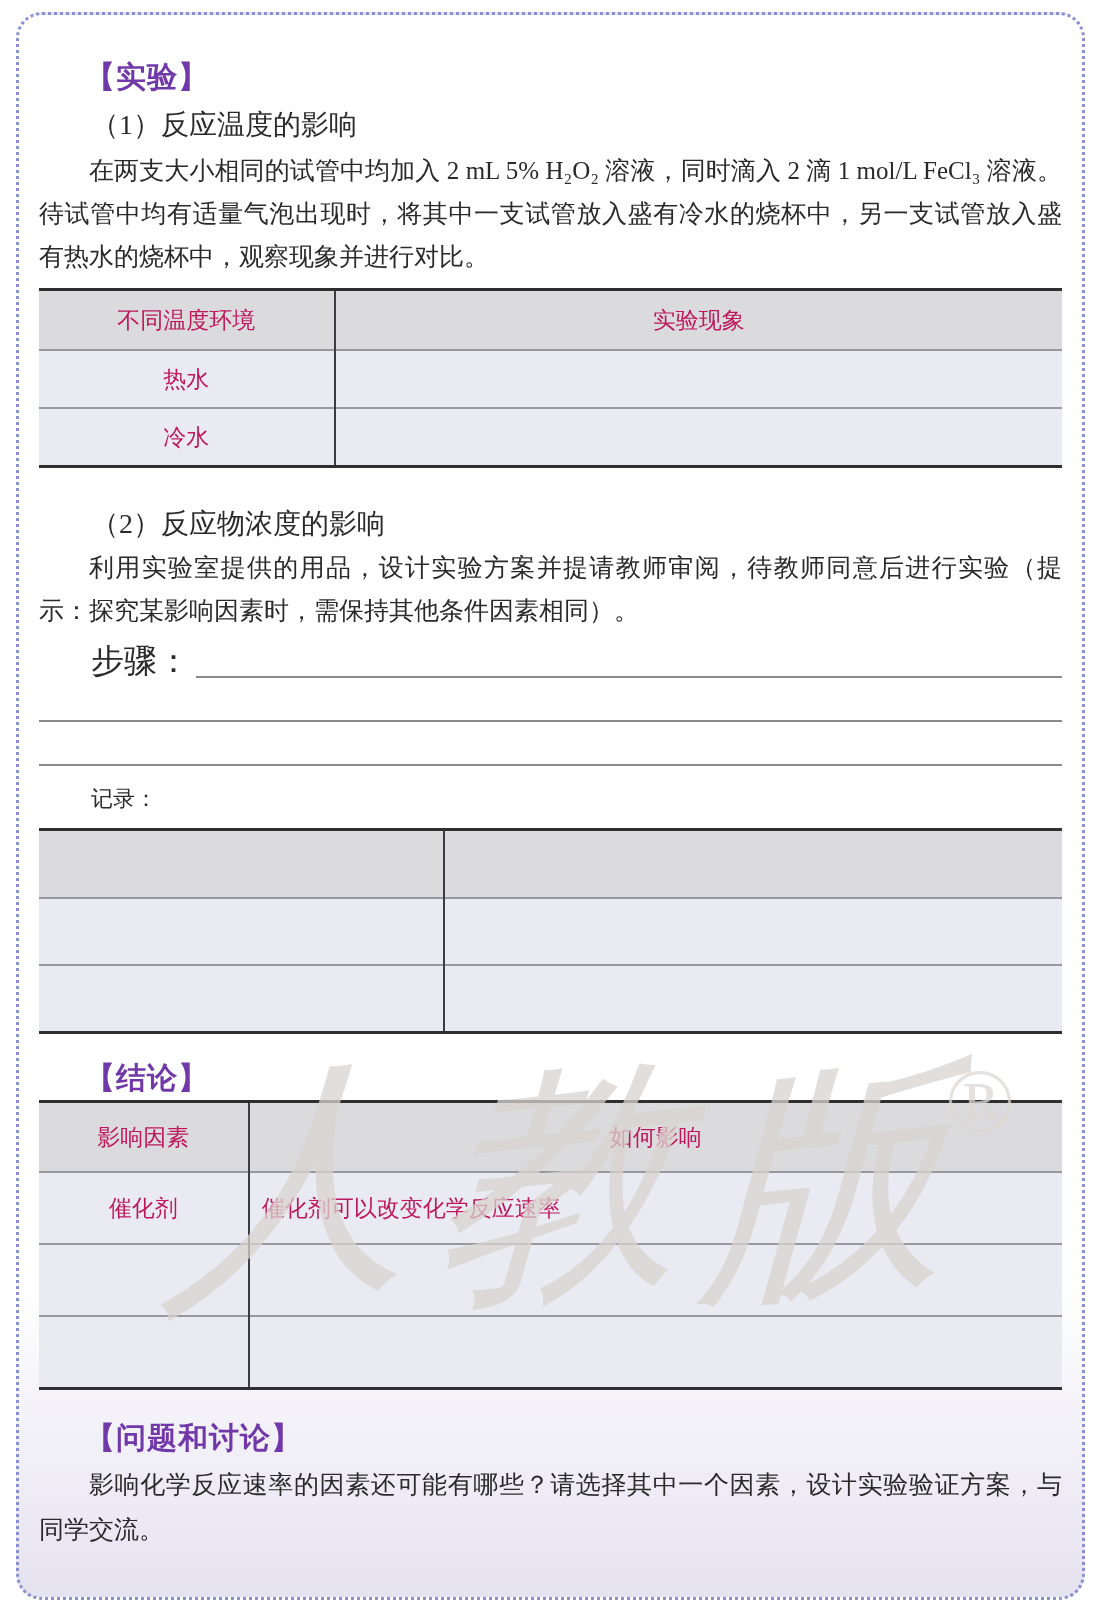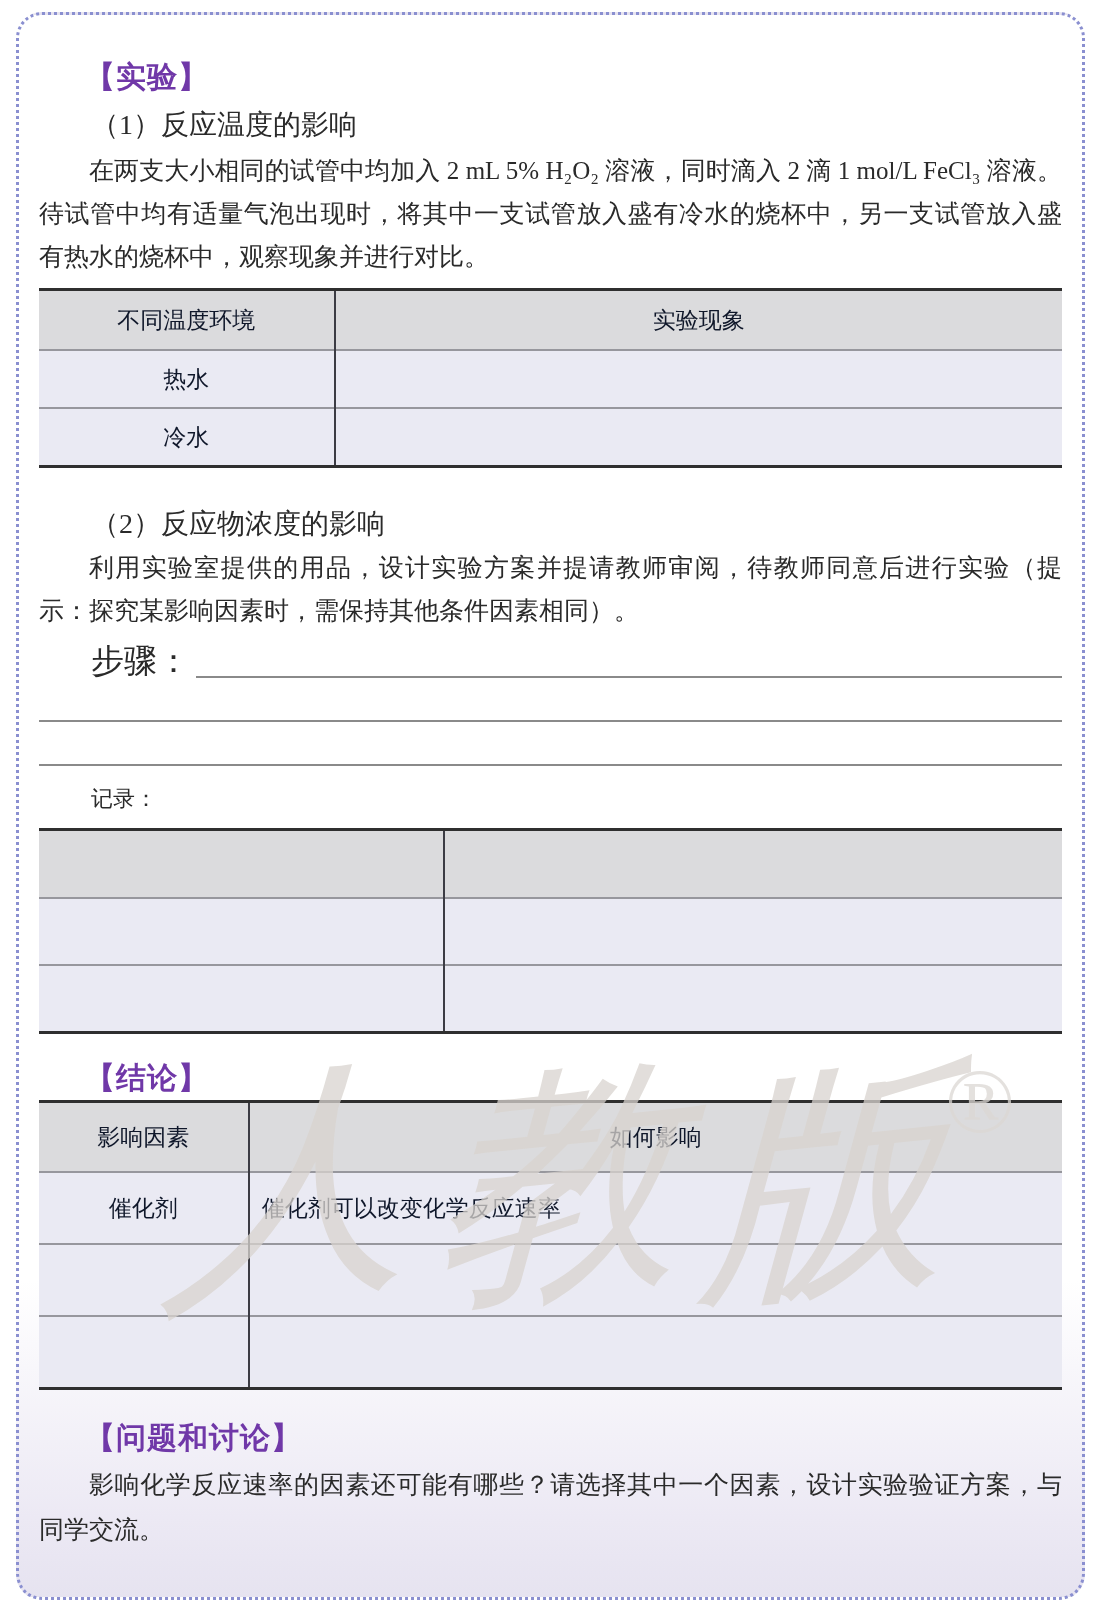--- a/index.html
+++ b/index.html
@@ -29,21 +29,21 @@
   .para3{margin-top:6px;line-height:45px;}
   
   .steps-row{display:flex;align-items:flex-end;margin:12px 0 0 52px;font-size:33px;line-height:34px;}
   .steps-label{white-space:nowrap;}
   .steps-line{flex:1;border-bottom:2px solid #8a8a8a;height:30px;margin-left:6px;}
   .blank-line{height:42px;border-bottom:2px solid #8a8a8a;}
   .record-label{font-size:22px;line-height:34px;margin:16px 0 0 52px;}
   
   table{width:100%;border-collapse:collapse;table-layout:fixed;
         border-top:3px solid #2f2f2f;border-bottom:3px solid #2f2f2f;}
-  td{font-size:23px;color:#0f172a;text-align:center;vertical-align:middle;
+  td{font-size:23px;color:#be185d;text-align:center;vertical-align:middle;
      padding:0;overflow:hidden;}
   td.left{text-align:left;padding-left:12px;}
   tr.head td{background:#dbdbdd;}
   tr.data td{background:#eaeaf3;}
   tr + tr td{border-top:2px solid #97979d;}
   td.c1{border-right:2px solid #3c3c44;}
   .t1{margin-top:10px;}
   .t1 td.c1{width:28.8%;}
   .t1 tr.head td{height:58px;}
   .t1 tr.data td{height:56px;}

